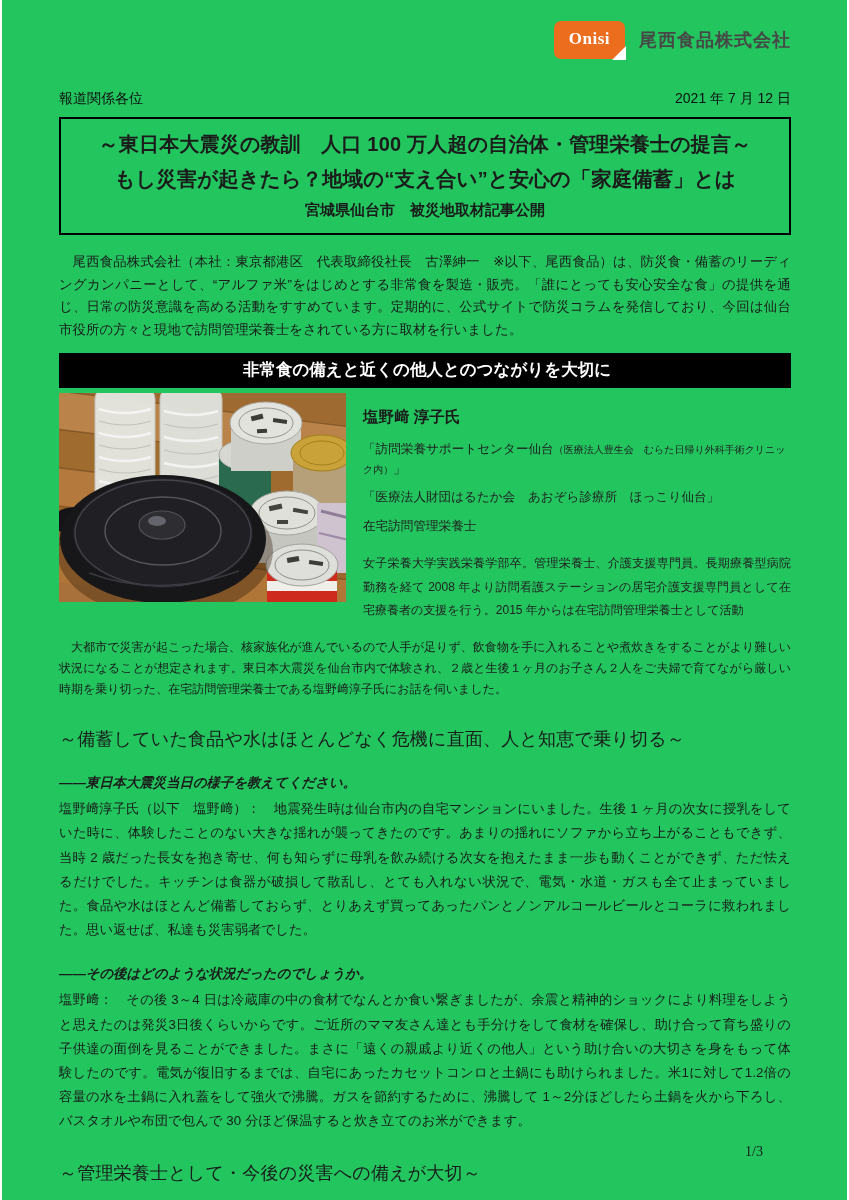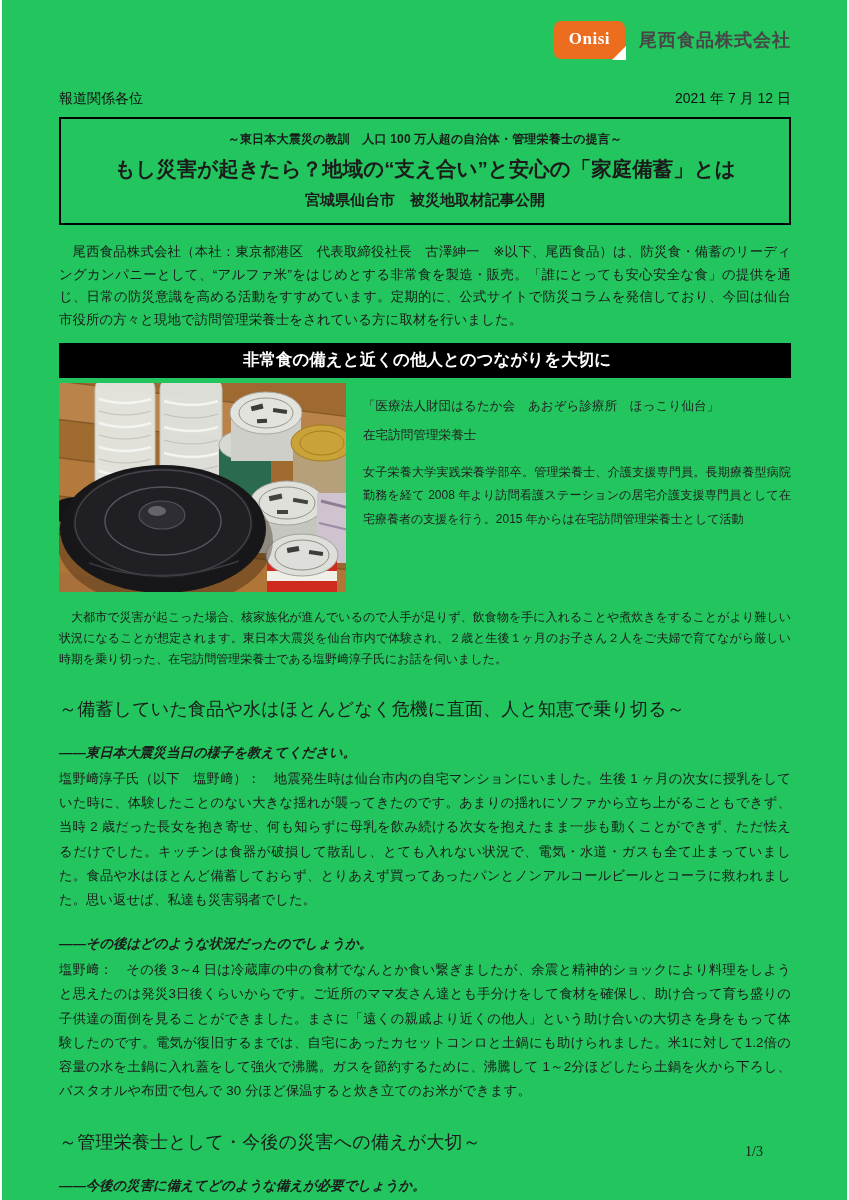--- a/index.html
+++ b/index.html
@@ -36,21 +36,21 @@
 
   .meta-row { display:flex; justify-content:space-between; margin-top:30px; font-size:14px; color:#111; }
 
   
   .title-box {
     border:2px solid #000;
     margin-top:9px;
     padding:12px 6px 13px 6px;
     text-align:center;
   }
-  .title-box .t1 { font-size:12px; font-weight:bold; letter-spacing:.2px; }
+  .title-box .t1 { font-size:20px; font-weight:bold; letter-spacing:.2px; }
   .title-box .t2 { font-size:20.5px; font-weight:bold; margin-top:7px;text-align:center; }
   .title-box .t3 { font-size:15px; font-weight:bold; margin-top:8px; }
 
   .intro {
     margin-top:16px;
     font-size:13.4px; line-height:1.68;
     text-align:justify; letter-spacing:.1px;
   }
 
   .banner {
@@ -209,20 +209,22 @@
             <ellipse cx="104" cy="140" rx="88" ry="53" fill="none" stroke="#45454c" stroke-width="1.3"></ellipse>
             <ellipse cx="104" cy="138" rx="58" ry="34" fill="none" stroke="#55555d" stroke-width="1.4"></ellipse>
             <ellipse cx="103" cy="132" rx="23" ry="14" fill="#2d2d32" stroke="#51515a" stroke-width="1.2"></ellipse>
             <ellipse cx="98" cy="128" rx="9" ry="5" fill="#6e6e78" opacity="0.85"></ellipse>
             <path d="M30 180 Q100 206 180 178" stroke="#3a3a40" stroke-width="1.4" fill="none"></path>
           </g>
         </g>
       </svg>
 
       <div class="profile">
+        <div class="p-name">塩野﨑 淳子氏</div>
+        <div class="p-line"><span>「訪問栄養サポートセンター仙台</span><span class="small">（医療法人豊生会　むらた日帰り外科手術クリニック内）</span><span>」</span></div>
         <div class="p-line">「医療法人財団はるたか会　あおぞら診療所　ほっこり仙台」</div>
         <div class="p-line">在宅訪問管理栄養士</div>
         <p class="p-bio">女子栄養大学実践栄養学部卒。管理栄養士、介護支援専門員。長期療養型病院勤務を経て 2008 年より訪問看護ステーションの居宅介護支援専門員として在宅療養者の支援を行う。2015 年からは在宅訪問管理栄養士として活動</p>
       </div>
     </div>
 
     <p class="lead">　大都市で災害が起こった場合、核家族化が進んでいるので人手が足りず、飲食物を手に入れることや煮炊きをすることがより難しい状況になることが想定されます。東日本大震災を仙台市内で体験され、２歳と生後１ヶ月のお子さん２人をご夫婦で育てながら厳しい時期を乗り切った、在宅訪問管理栄養士である塩野﨑淳子氏にお話を伺いました。</p>
 
     <h2 class="sec">～備蓄していた食品や水はほとんどなく危機に直面、人と知恵で乗り切る～</h2>
     <p class="q">――東日本大震災当日の様子を教えてください。</p>

